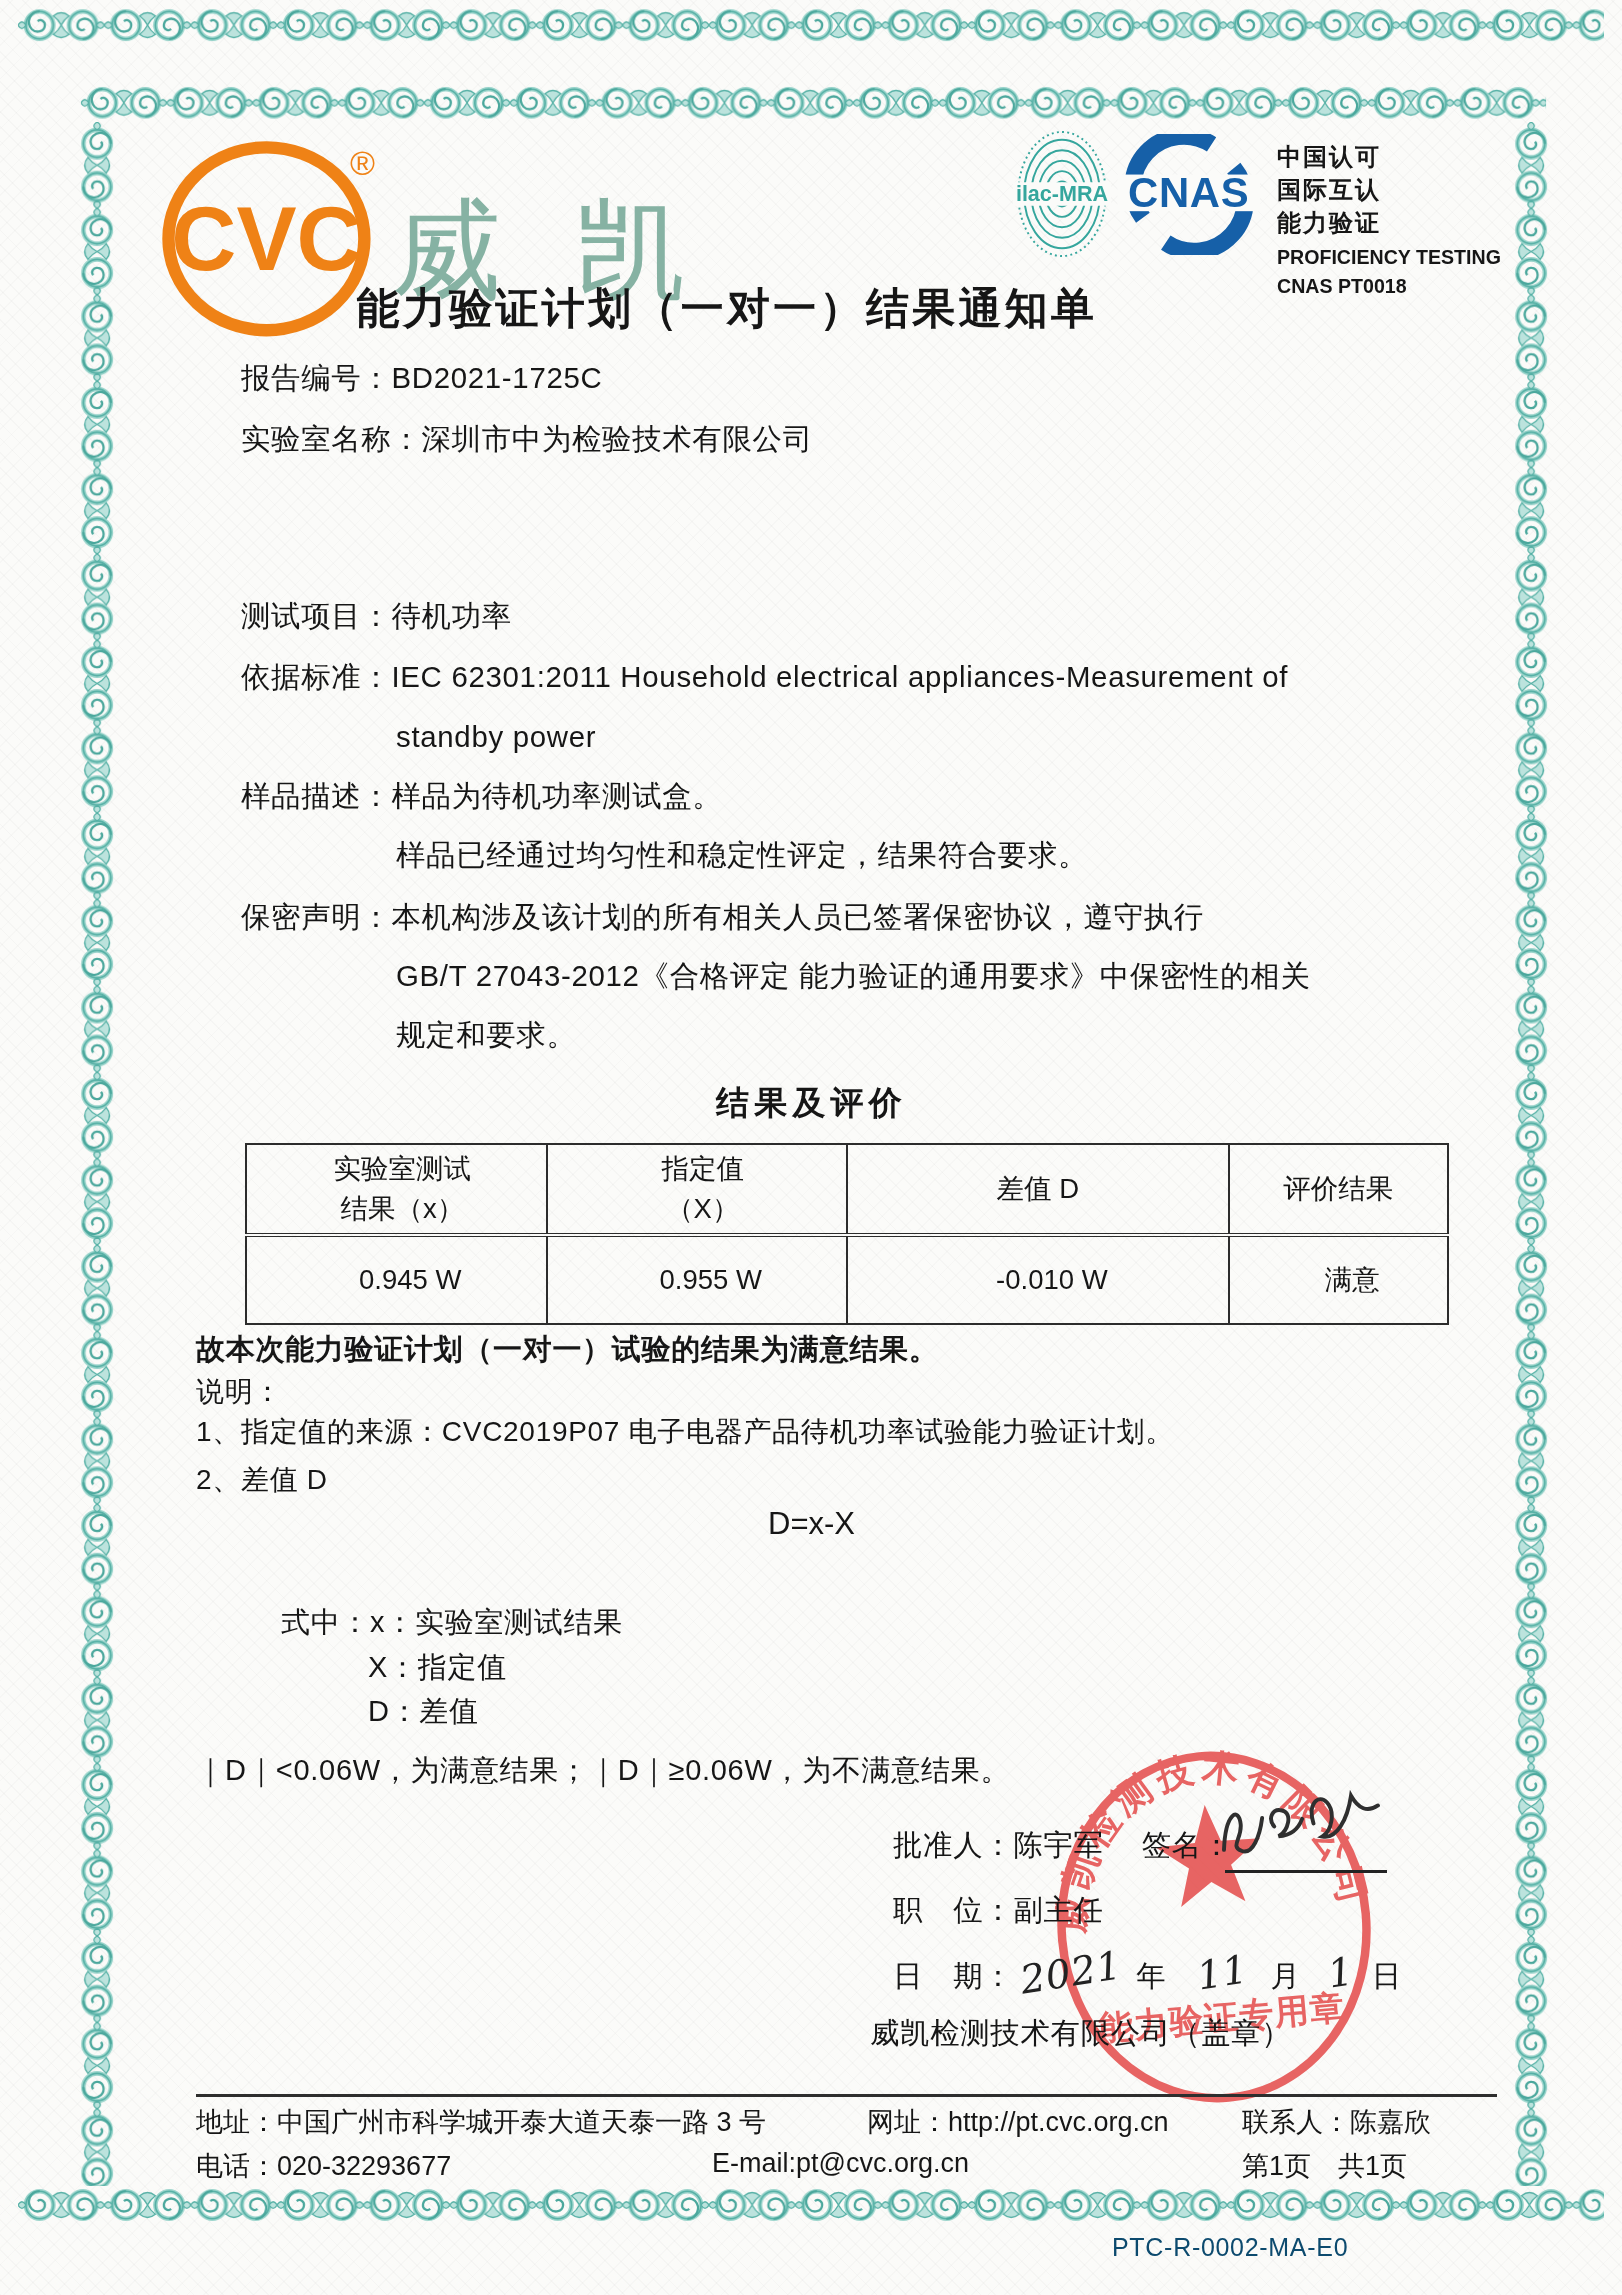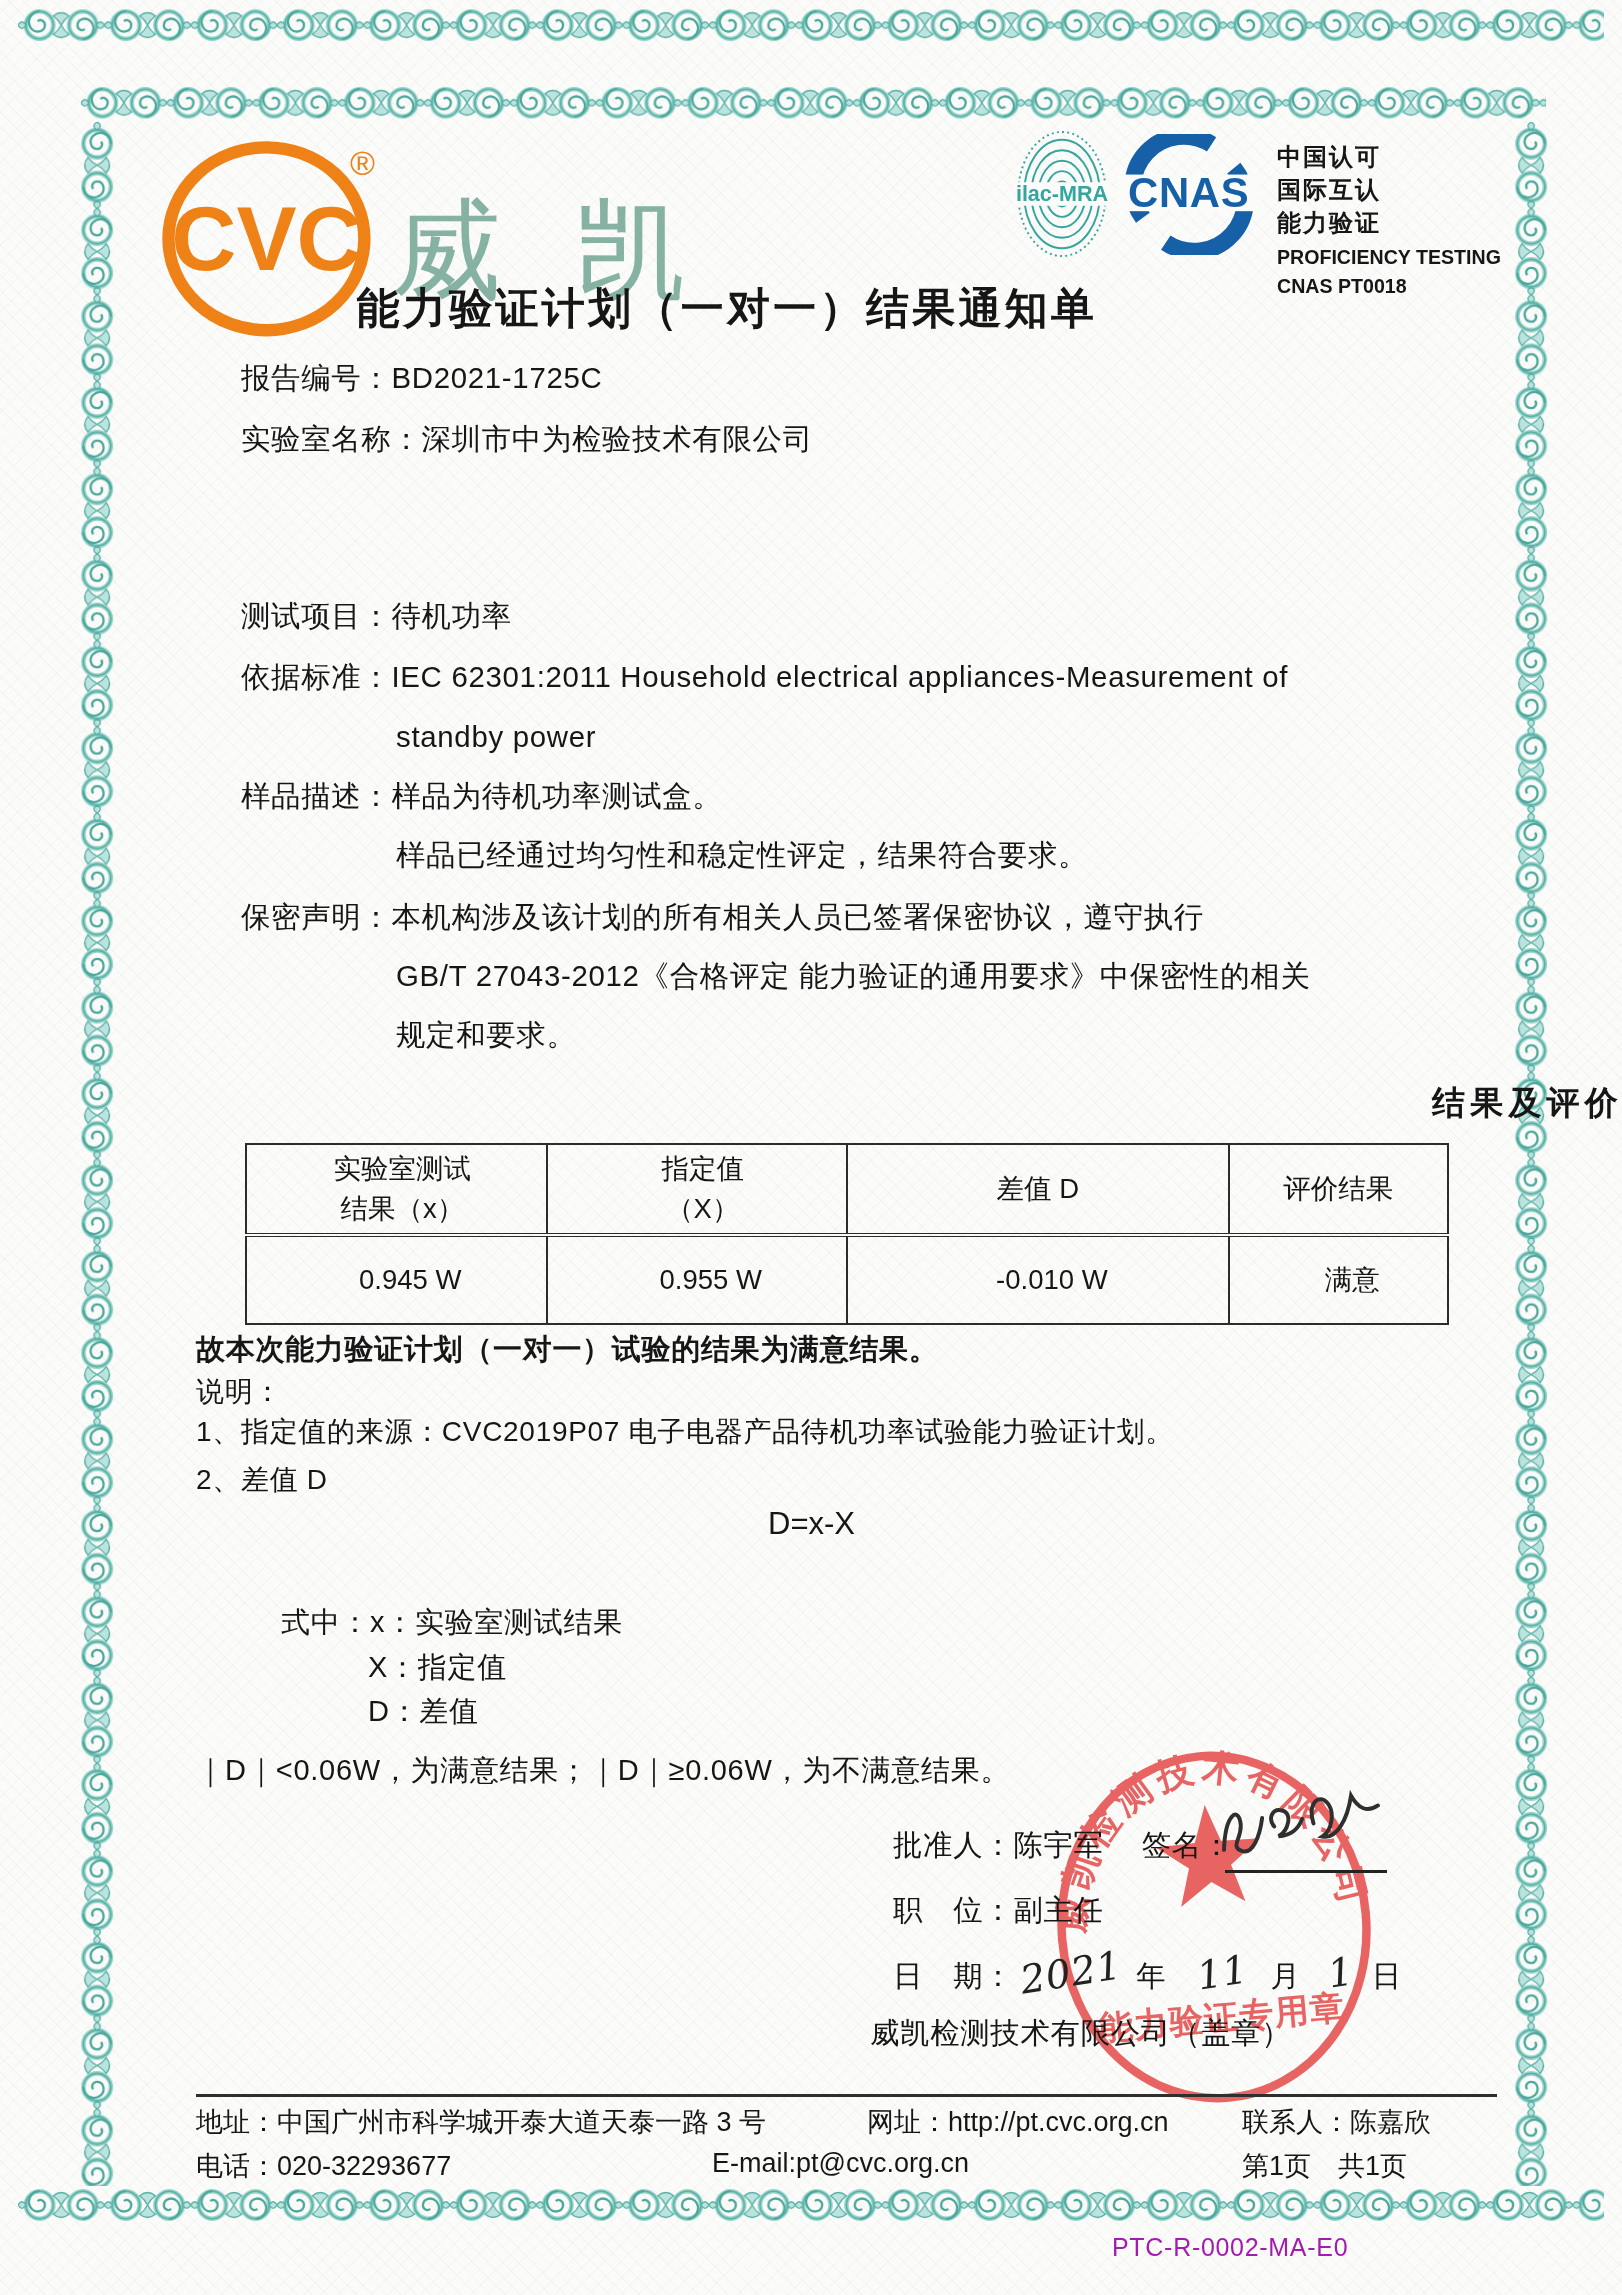--- a/index.html
+++ b/index.html
@@ -25,21 +25,21 @@
   .accred .cn{font-size:24px; font-weight:700; line-height:33px; letter-spacing:2px;}
   .accred .en{font-size:19.6px; font-weight:700; line-height:29px; letter-spacing:0;}
   .accred .en.first{margin-top:3.9px;}
   
   .doc-title{
     position:absolute; left:0; top:280px; width:1454px; text-align:center;
     font-size:43px; font-weight:700; letter-spacing:3.3px;
   }
   .line{position:absolute; font-size:29.4px; white-space:nowrap; letter-spacing:0.7px;}
   .sec-title{
-    position:absolute; left:0; top:1081px; width:1623px; text-align:right;
+    position:absolute; left:0; top:1081px; width:1623px; text-align:center;
     font-size:33px; font-weight:600; letter-spacing:5.2px;
   }
   
   .rtable{
     position:absolute; left:245px; top:1143px; width:1204px;
     border-collapse:collapse; table-layout:fixed; font-size:27.5px; text-align:center;
   }
   .rtable td{border:2px solid #2c2c2c; vertical-align:middle; padding:0;}
   .rtable tr.hdr td{height:88px; border-bottom:4.6px double #2c2c2c; line-height:1.45;}
   .rtable tr.dat td{height:86px;padding-left:28px;}
@@ -50,21 +50,21 @@
   
   .ap{font-size:29.4px;}
   .hw{
     font-family:"DejaVu Serif", serif; font-style:italic; color:#222;
     display:inline-block; transform:rotate(-9deg); font-size:39px; line-height:1;
   }
   .sign-underline{position:absolute; left:1225px; top:1870px; width:162px; height:2.6px; background:#232323;}
   
   .f{font-size:27px; white-space:nowrap;}
   .divider{position:absolute; left:196px; top:2094px; width:1301px; height:2.6px; background:#2e2e2e;}
-  .ptc{position:absolute; left:1112px; top:2233px; font-size:25px; letter-spacing:0.7px; color:#a21caf;}
+  .ptc{position:absolute; left:1112px; top:2233px; font-size:25px; letter-spacing:0.7px; color:#0c4a6e;}
   svg{display:block;}
 </style>
 </head>
 <body>
 
 <div class="page">
 
   <svg width="0" height="0" style="position:absolute" aria-hidden="true">
     <defs>
       <g id="orn-motif">

